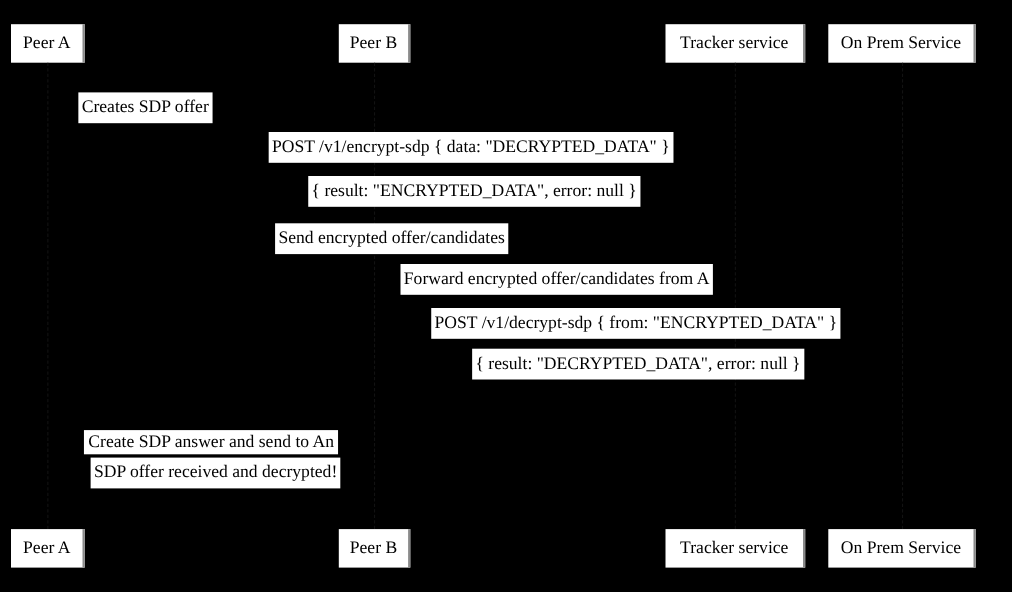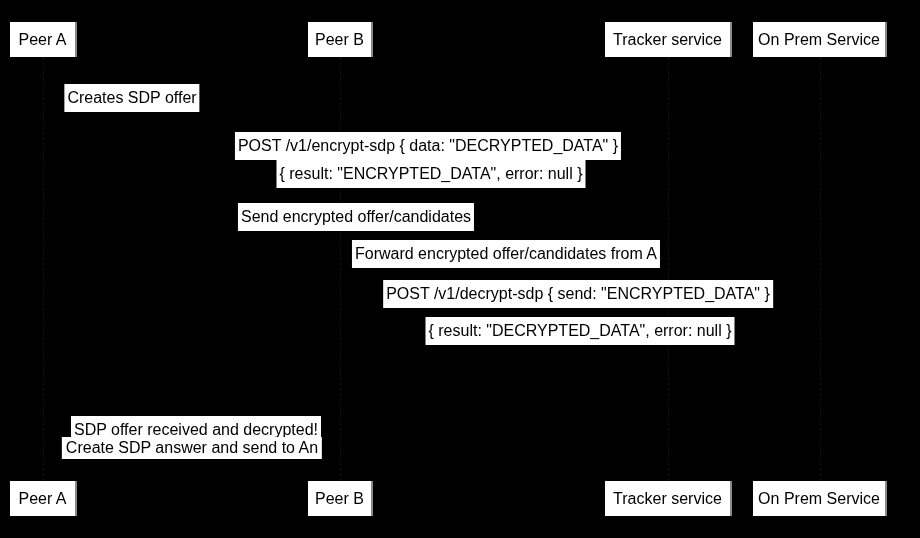--- a/index.html
+++ b/index.html
@@ -6,21 +6,21 @@
     margin: 0;
     padding: 0;
     background: #000000;
   }
   .stage {
     position: relative;
     width: 920px;
     height: 538px;
     background: #000000;
     overflow: hidden;
-    font-family: Liberation Sans, sans-serif;
+    font-family: Liberation Serif, serif;
   }
   .actor {
     position: absolute;
     height: 35px;
     line-height: 35px;
     background: #ffffff;
     color: #000000;
     font-size: 16px;
     text-align: center;
     border-right: 2px solid #8a8a8a;
@@ -68,29 +68,29 @@
   <div class="actor" style="left:308px; top:22px; width:65px;">Peer B</div>
   <div class="actor" style="left:605px; top:22px; width:127px;">Tracker service</div>
   <div class="actor" style="left:753px; top:22px; width:134px;">On Prem Service</div>
 
   <div class="lifeline" style="left:43px;"></div>
   <div class="lifeline" style="left:340px;"></div>
   <div class="lifeline" style="left:668px;"></div>
   <div class="lifeline" style="left:820px;"></div>
 
   <div class="msg" style="left:132px; top:84px;">Creates SDP offer</div>
-  <div class="msg" style="left:428px; top:132px;">POST /v1/encrypt-sdp { data: "DECRYPTED_DATA" }</div>
+  <div class="msg" style="left:428px; top:120px;">POST /v1/encrypt-sdp { data: "DECRYPTED_DATA" }</div>
   <div class="msg" style="left:431px; top:160px;">{ result: "ENCRYPTED_DATA", error: null }</div>
   <div class="msg" style="left:356px; top:203px;">Send encrypted offer/candidates</div>
   <div class="msg" style="left:506px; top:240px;">Forward encrypted offer/candidates from A</div>
-  <div class="msg" style="left:578px; top:280px;">POST /v1/decrypt-sdp { send: "ENCRYPTED_DATA" }</div>
+  <div class="msg" style="left:578px; top:280px;">POST /v1/decrypt-sdp { from: "ENCRYPTED_DATA" }</div>
   <div class="msg" style="left:580px; top:317px;">{ result: "DECRYPTED_DATA", error: null }</div>
   <div class="msg" style="left:196px; top:368px;margin-top:48px;">SDP offer received and decrypted!</div>
 
-  <div class="note" style="left:192px; top:437px;">
+  <div class="note" style="left:192px; top:391px;">
     <span>Create SDP answer and send to An</span>
   </div>
 
   <div class="actor" style="left:10px; top:481px; width:67px;">Peer A</div>
   <div class="actor" style="left:308px; top:481px; width:65px;">Peer B</div>
   <div class="actor" style="left:605px; top:481px; width:127px;">Tracker service</div>
   <div class="actor" style="left:753px; top:481px; width:134px;">On Prem Service</div>
 
 </div>
 

